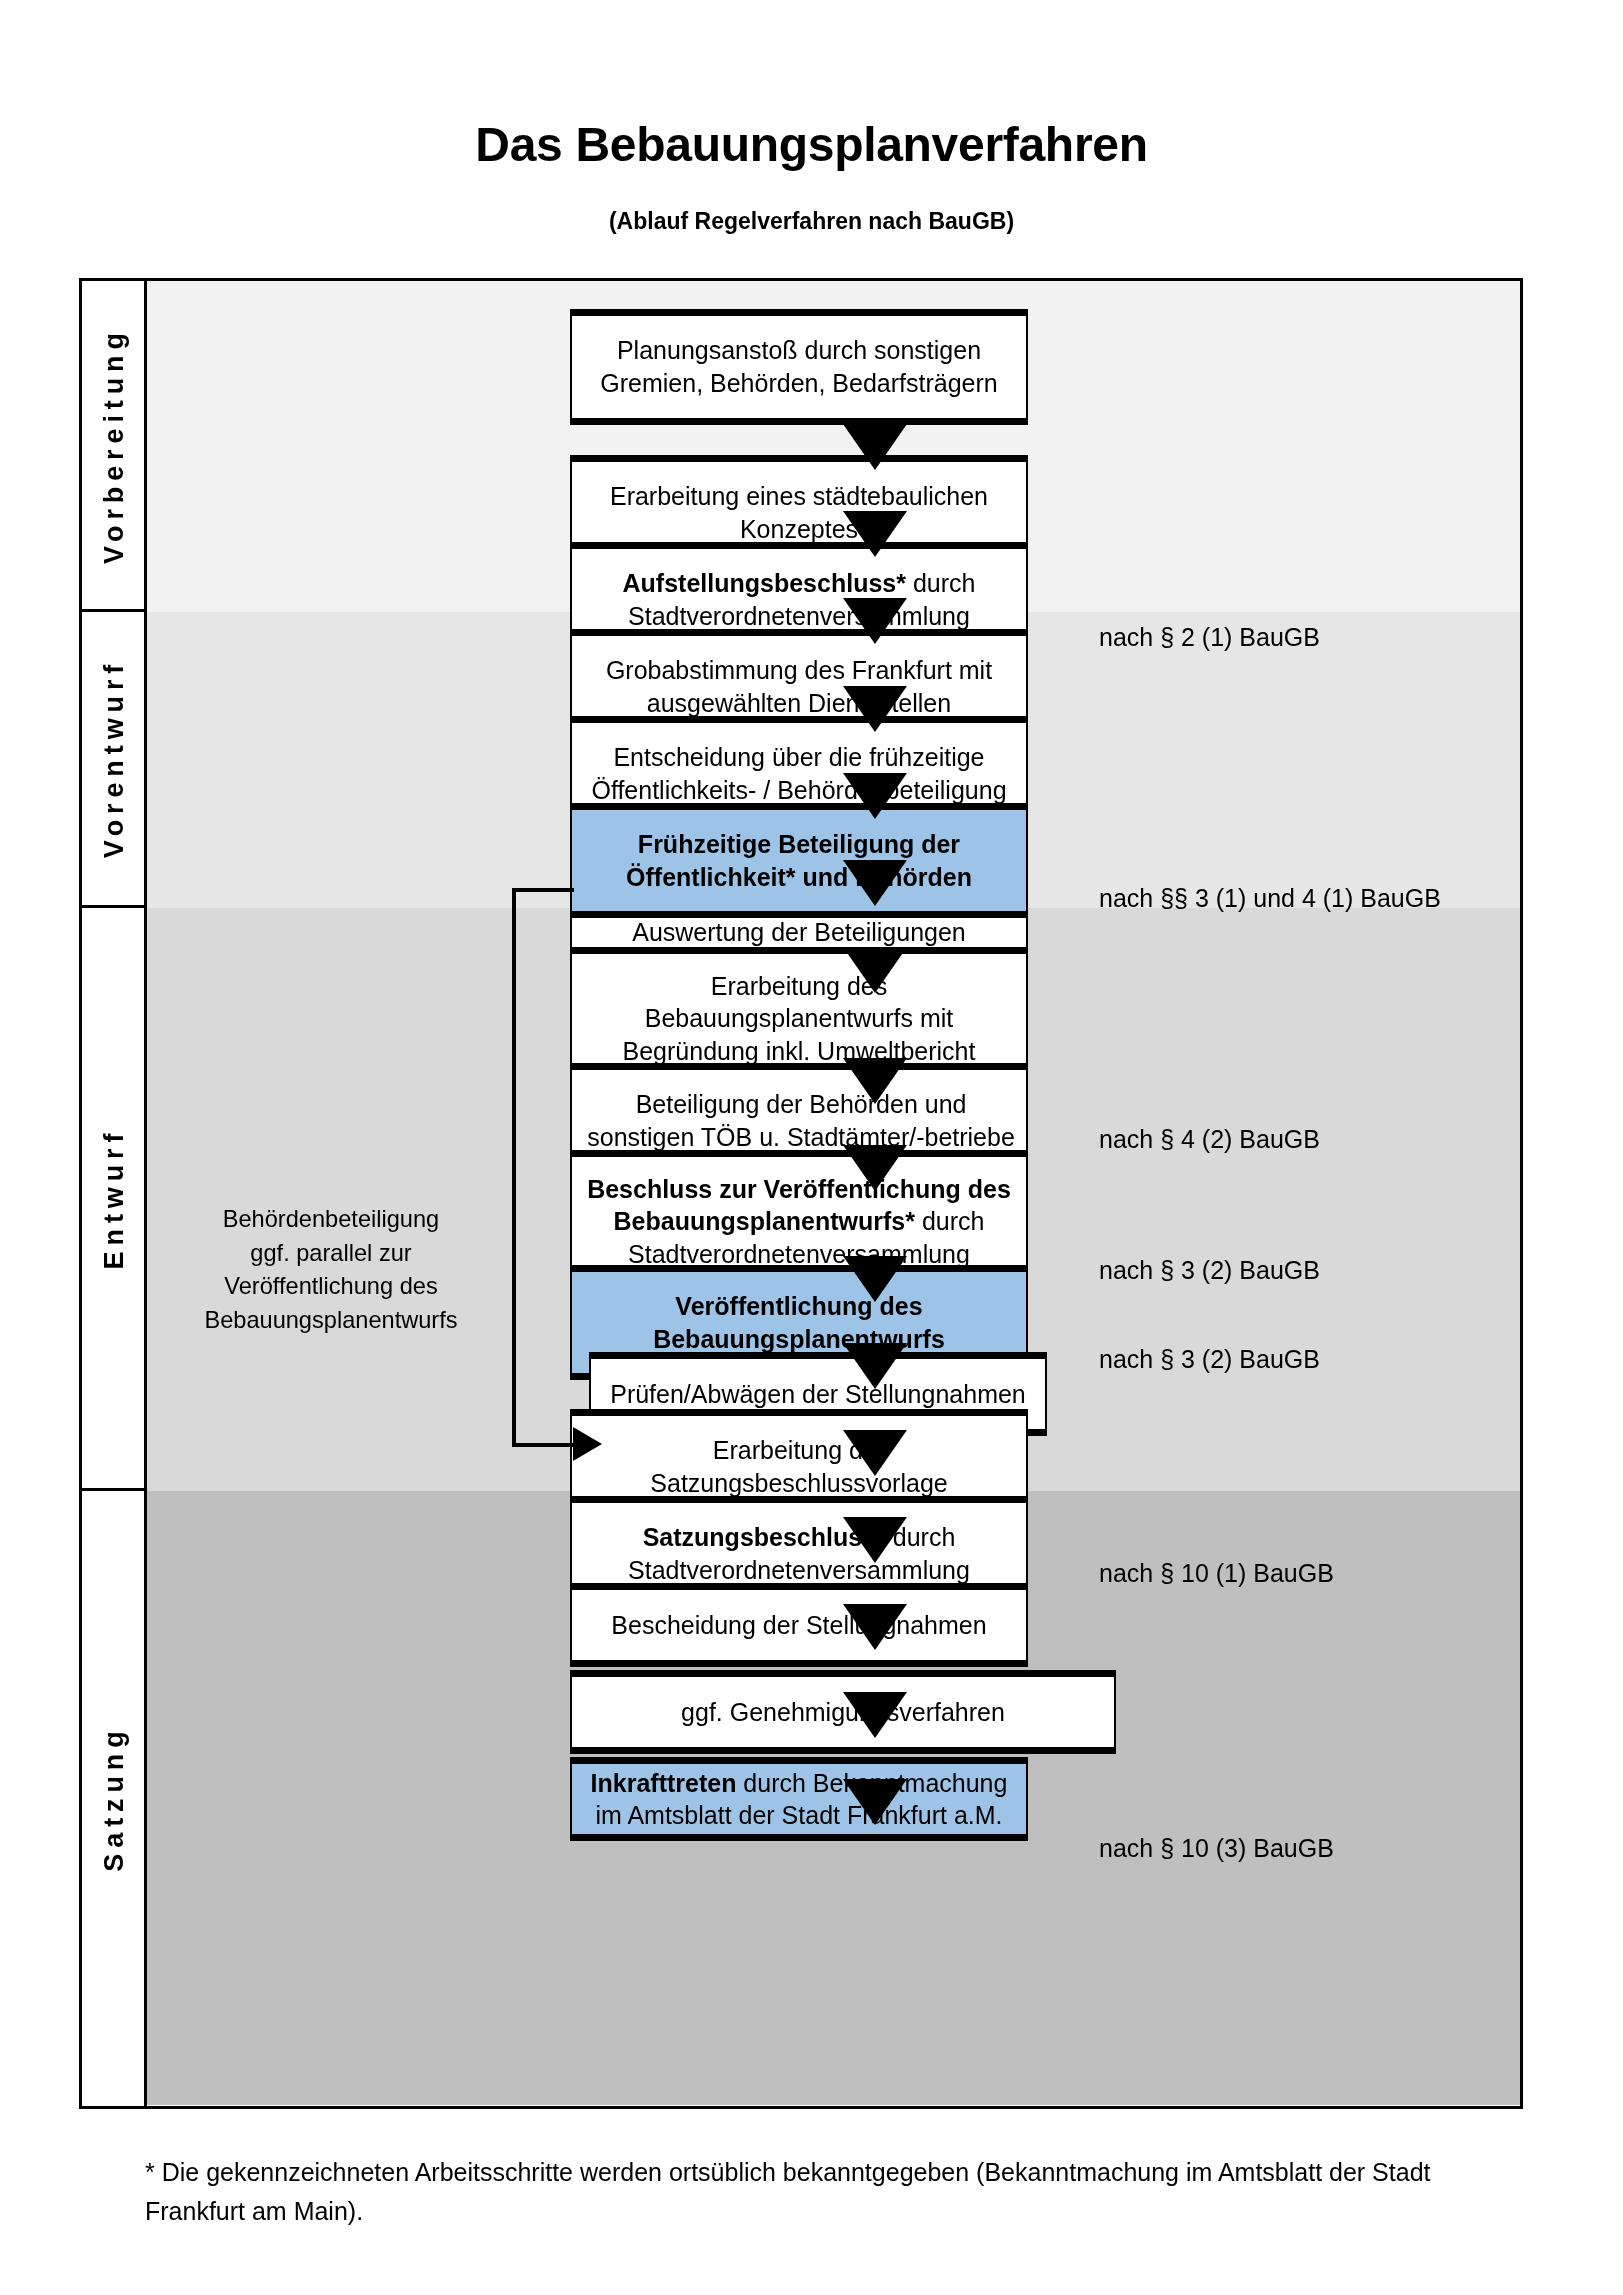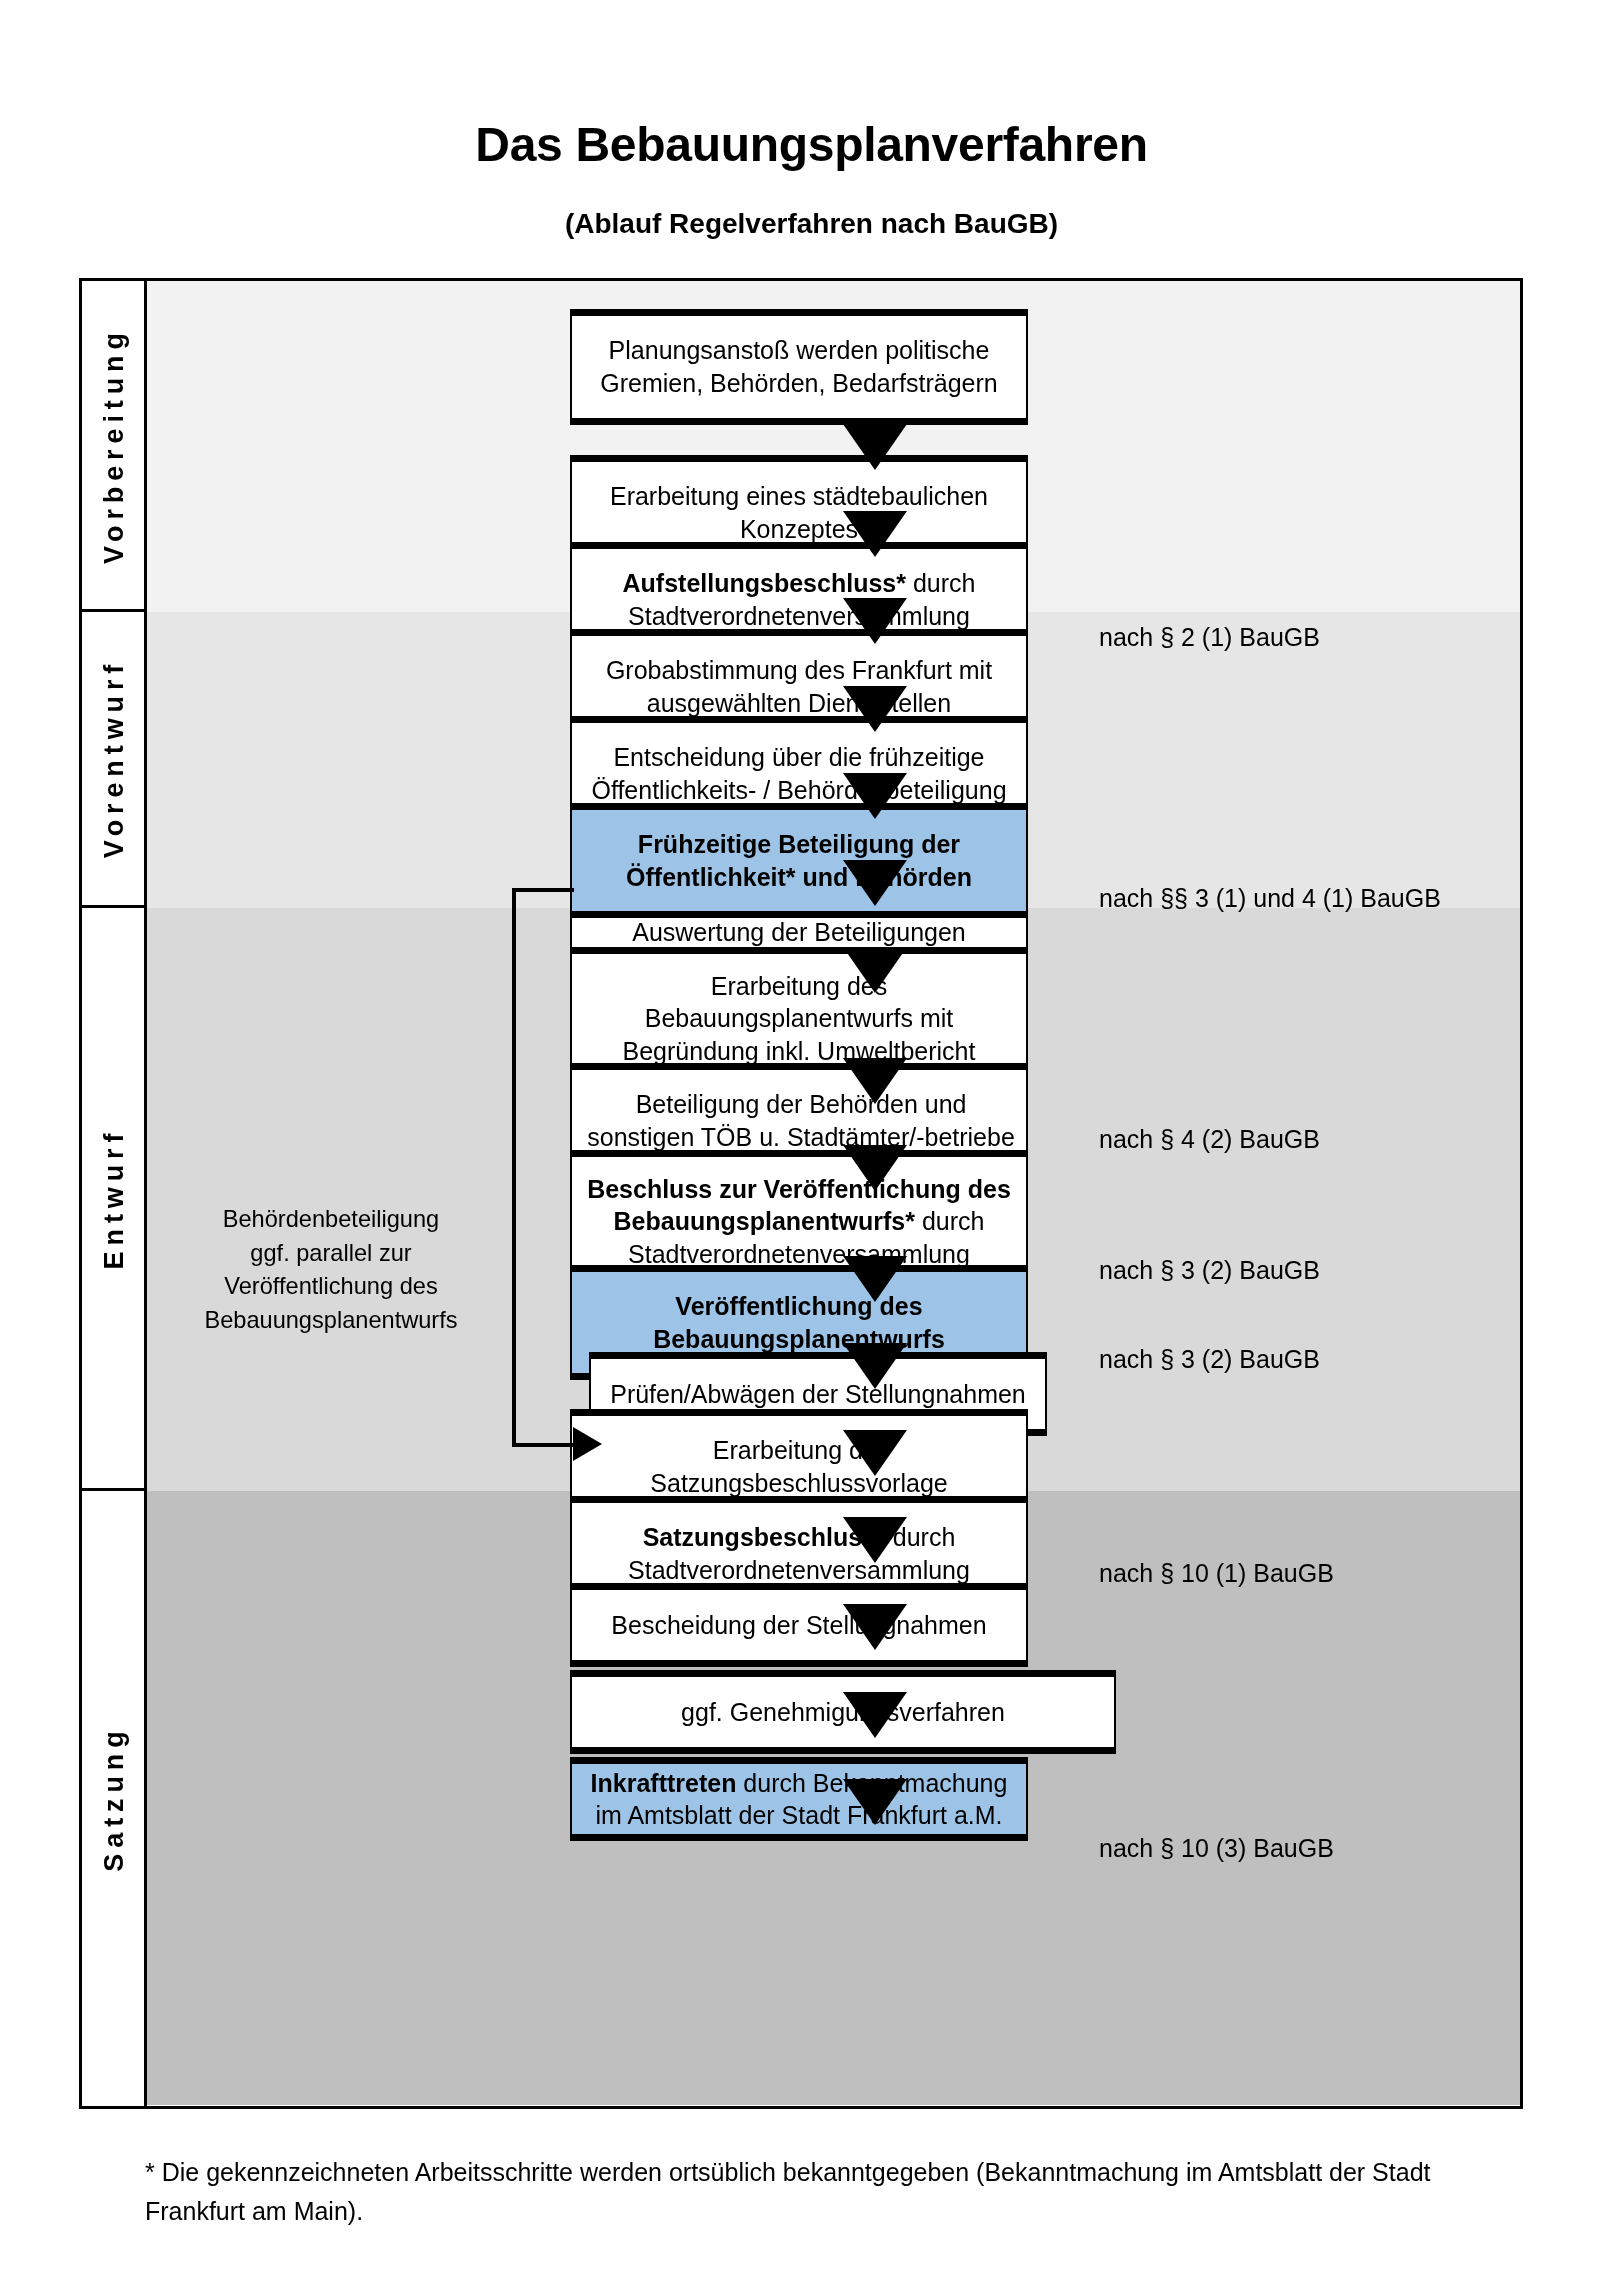--- a/index.html
+++ b/index.html
@@ -29,21 +29,21 @@
     font-size: 48px;
     font-weight: bold;
     letter-spacing: -0.3px;
   }
   .subtitle {
     position: absolute;
     left: 0;
     top: 208px;
     width: 1623px;
     text-align: center;
-    font-size: 28px;
+    font-size: 23px;
     font-weight: bold;
   }
 
   
   #frame {
     position: absolute;
     left: 79px;
     top: 278px;
     width: 1444px;
     height: 1831px;
@@ -205,21 +205,21 @@
 
     <div class="br-top" style="left:430px;top:607px;width:3.9px;height:558px;"></div>
 
     <div class="br-top" style="left:430px;top:1162px;width:64px;height:3.9px;"></div>
 
     <div style="position:absolute;left:491px;top:1146px;width:0;height:0;
                 border-top:17.7px solid transparent;border-bottom:17.7px solid transparent;
                 border-left:29px solid #000000;z-index:4;"></div>
 
     <div class="node" style="left:488px;top:27.5px;width:458px;height:116px;">
-      <div><span>Planungsanstoß werden politische</span><br>
+      <div><span>Planungsanstoß durch sonstigen</span><br>
            <span>Gremien, Behörden, Bedarfsträgern</span></div>
     </div>
 
     <div class="node" style="left:488px;top:174px;width:458px;height:115px;">
       <div><span>Erarbeitung eines städtebaulichen</span><br>
            <span>Konzeptes</span></div>
     </div>
 
     <div class="node" style="left:488px;top:261px;width:458px;height:115px;">
       <div><b>Aufstellungsbeschluss*</b><span> durch</span><br>

